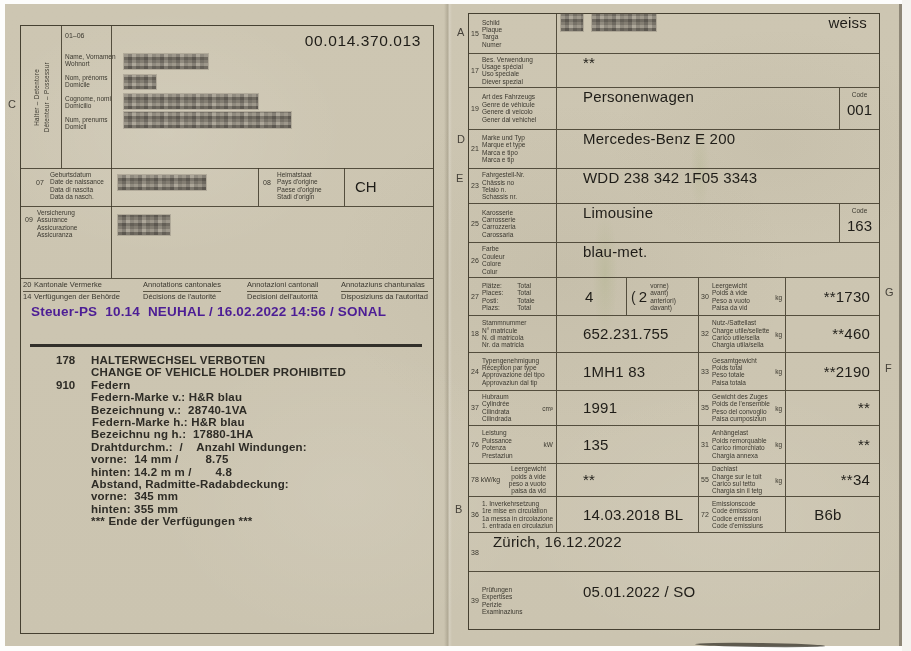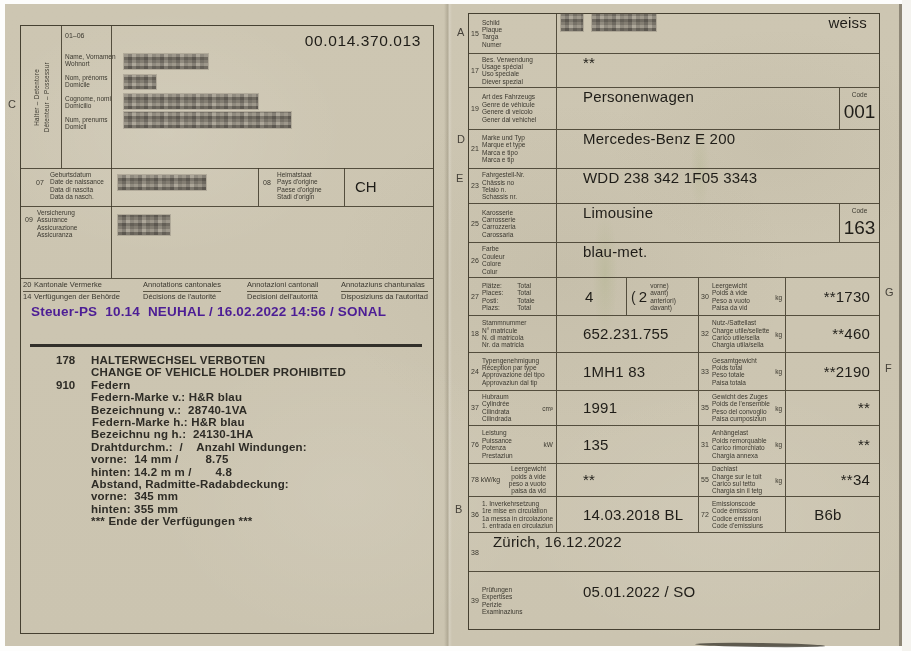--- a/index.html
+++ b/index.html
@@ -71,21 +71,21 @@
   .nl.nob{border-right:none;}
   .nl .rnum{width:11px;flex:none;font-size:7px;color:#3b382f;}
   .nl .rnum.wide{width:auto;margin-right:3px;}
   .unit{position:absolute;right:3px;top:50%;transform:translateY(-50%);font-size:6.5px;color:#3b382f;}
   .rval{flex:1;display:flex;align-items:flex-start;padding-left:26px;position:relative;box-sizing:border-box;}
   .rval .val{white-space:pre;}
   .note-right{margin-left:auto;padding-right:12px;}
   .codecell{width:40px;flex:none;box-sizing:border-box;border-left:1px solid rgba(62,56,41,.85);
     text-align:center;display:flex;flex-direction:column;}
   .codecell .cl{font-size:6.5px;color:#3b382f;margin-top:3px;}
-  .codecell .cv{font-size:19px;color:#1f1d18;margin-top:3px;}
+  .codecell .cv{font-size:15px;color:#1f1d18;margin-top:3px;}
   .lv{width:142px;flex:none;box-sizing:border-box;border-right:1px solid rgba(62,56,41,.85);
     display:flex;align-items:center;padding-left:26px;}
   .v27{width:70px;flex:none;box-sizing:border-box;border-right:1px solid rgba(62,56,41,.85);
     display:flex;align-items:center;padding-left:28px;}
   .br27{width:72px;flex:none;box-sizing:border-box;border-right:1px solid rgba(62,56,41,.85);
     display:flex;align-items:center;gap:3px;padding-left:4px;}
   .paren{font-size:14px;color:#2a2822;}
   .rnl{width:87px;flex:none;box-sizing:border-box;border-right:1px solid rgba(62,56,41,.85);
     display:flex;align-items:center;position:relative;padding-left:2px;}
   .rnl .rnum{width:11px;flex:none;font-size:7px;color:#3b382f;}
@@ -201,21 +201,21 @@
         <div class="annline">
             <span class="ann-num"></span>
             <span class="ann-text" style="padding-left:0">Bezeichnung v.:  28740-1VA</span>
           </div>
         <div class="annline">
             <span class="ann-num"></span>
             <span class="ann-text" style="padding-left:1px">Federn-Marke h.: H&amp;R blau</span>
           </div>
         <div class="annline">
             <span class="ann-num"></span>
-            <span class="ann-text" style="padding-left:0">Bezeichnu ng h.:  24130-1HA</span>
+            <span class="ann-text" style="padding-left:0">Bezeichnu ng h.:  17880-1HA</span>
           </div>
         <div class="annline">
             <span class="ann-num"></span>
             <span class="ann-text" style="padding-left:0">Drahtdurchm.:  /    Anzahl Windungen:</span>
           </div>
         <div class="annline">
             <span class="ann-num"></span>
             <span class="ann-text" style="padding-left:0">vorne:  14 mm /        8.75</span>
           </div>
         <div class="annline">

